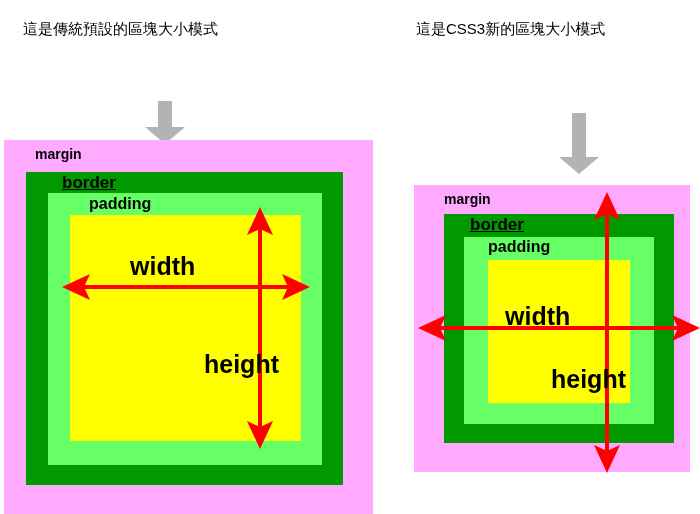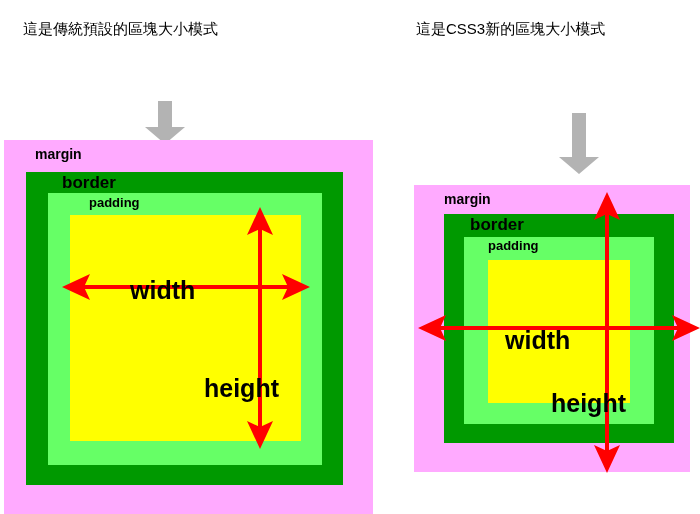--- a/index.html
+++ b/index.html
@@ -68,30 +68,29 @@
     background: #ffff00;
   }
 
   .bm-label {
     position: absolute;
     font-weight: bold;
     color: #000000;
     white-space: nowrap;
   }
   .label-margin  { font-size: 14px; }
-  .label-border  { font-size: 17px; }
-  .label-padding { font-size: 13px; }
+  .label-border  { font-size: 17px; text-decoration: underline; }
+  .label-padding { font-size: 16px; }
 
   .dim-label {
     position: absolute;
     font-weight: bold;
     color: #000000;
     white-space: nowrap;
     z-index: 6;
-    margin-top: 24px;
   }
 
   .arrow-svg {
     position: absolute;
     overflow: visible;
     z-index: 5;
   }
 
   
   #left-margin  { left: 4px;  top: 140px; width: 369px; height: 374px; }

